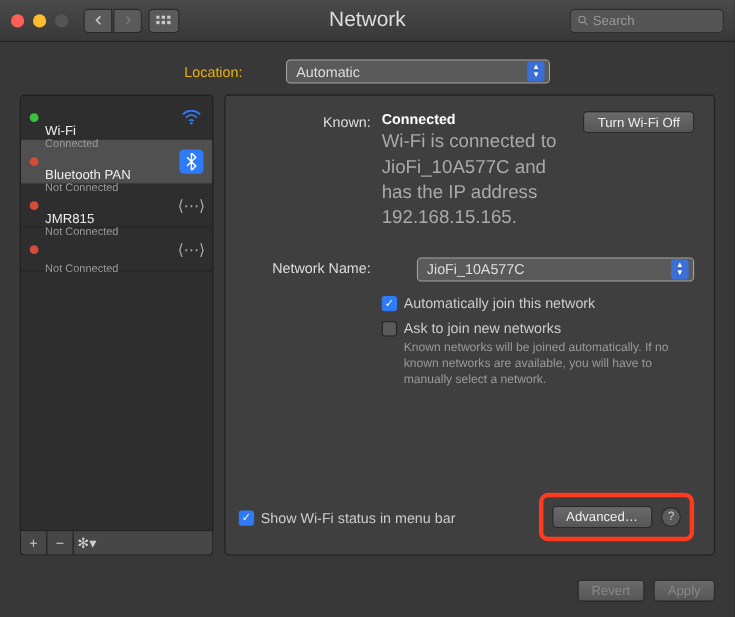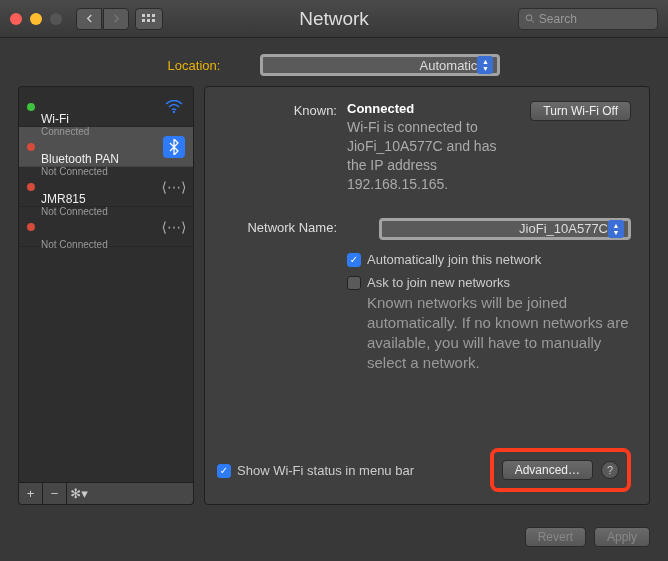--- a/index.html
+++ b/index.html
@@ -74,29 +74,29 @@
   }
   .searchbox input::placeholder { color: #999; }
 
   .location-row {
     display: flex; align-items: center; justify-content: center;
     gap: 8px; padding: 16px 0 10px;
   }
   .location-row .lbl { color: #eab308; }
   .select {
     background: #5a5a5a;
-    border: 3px solid #a3a3a3;
+    border: 1px solid #a3a3a3;
     border-radius: 4px;
     height: 22px;
     display: flex; align-items: center;
     padding: 0 4px 0 8px;
     color: #ddd;
     position: relative;
     min-width: 240px;
-    justify-content: flex-end;
+    justify-content: space-between;
     margin-left: 32px;
   }
   .select .arrows {
     width: 16px; height: 18px;
     background: #3b6fd6;
     border-radius: 3px;
     display: flex; flex-direction: column;
     align-items: center; justify-content: center;
     font-size: 7px; line-height: 7px; color: #fff;
   }
@@ -158,21 +158,21 @@
     background: #3f3f3f;
     border: 1px solid #1f1f1f;
     border-radius: 4px;
     padding: 14px 18px 12px 12px;
     display:flex; flex-direction:column;
   }
   .form-row { display:flex; align-items:flex-start; margin-bottom:6px; }
   .form-lbl { width:130px; text-align:right; color:#ddd; padding-right:10px; padding-top:2px; }
   .form-val { flex:1; }
   .status-val { color:#fff; font-weight:600; }
-  .status-sub { color:#aaa; font-size:14px; margin-top:2px; line-height:1.35; }
+  .status-sub { color:#aaa; font-size:17px; margin-top:2px; line-height:1.35; }
   .btn {
     background: linear-gradient(#6a6a6a,#565656);
     border:1px solid #2a2a2a;
     border-radius:4px;
     height:20px;
     color:#eee;
     font-size:12px;
     padding: 0 12px;
     display:inline-flex; align-items:center; justify-content:center;
   }
@@ -180,21 +180,21 @@
 
   .checkbox-row { display:flex; align-items:flex-start; gap:6px; margin:4px 0; padding-left:0; }
   .chk {
     width:14px; height:14px; border-radius:3px;
     border:1px solid #222; flex-shrink:0; margin-top:1px;
     display:flex; align-items:center; justify-content:center;
     font-size:10px; color:#fff;
   }
   .chk.checked { background:#2f7af7; border-color:#2f7af7; }
   .chk.unchecked { background:#5a5a5a; }
-  .hint { color:#9a9a9a; font-size:15px; line-height:1.35; margin-top:3px; }
+  .hint { color:#9a9a9a; font-size:11px; line-height:1.35; margin-top:3px; }
 
   .bottom-row {
     margin-top:auto;
     display:flex; align-items:center;
     padding-top:10px;
   }
   .adv-wrap {
     margin-left:auto;
     display:flex; align-items:center; gap:8px;
     border: 4px solid #ff3b1f;

